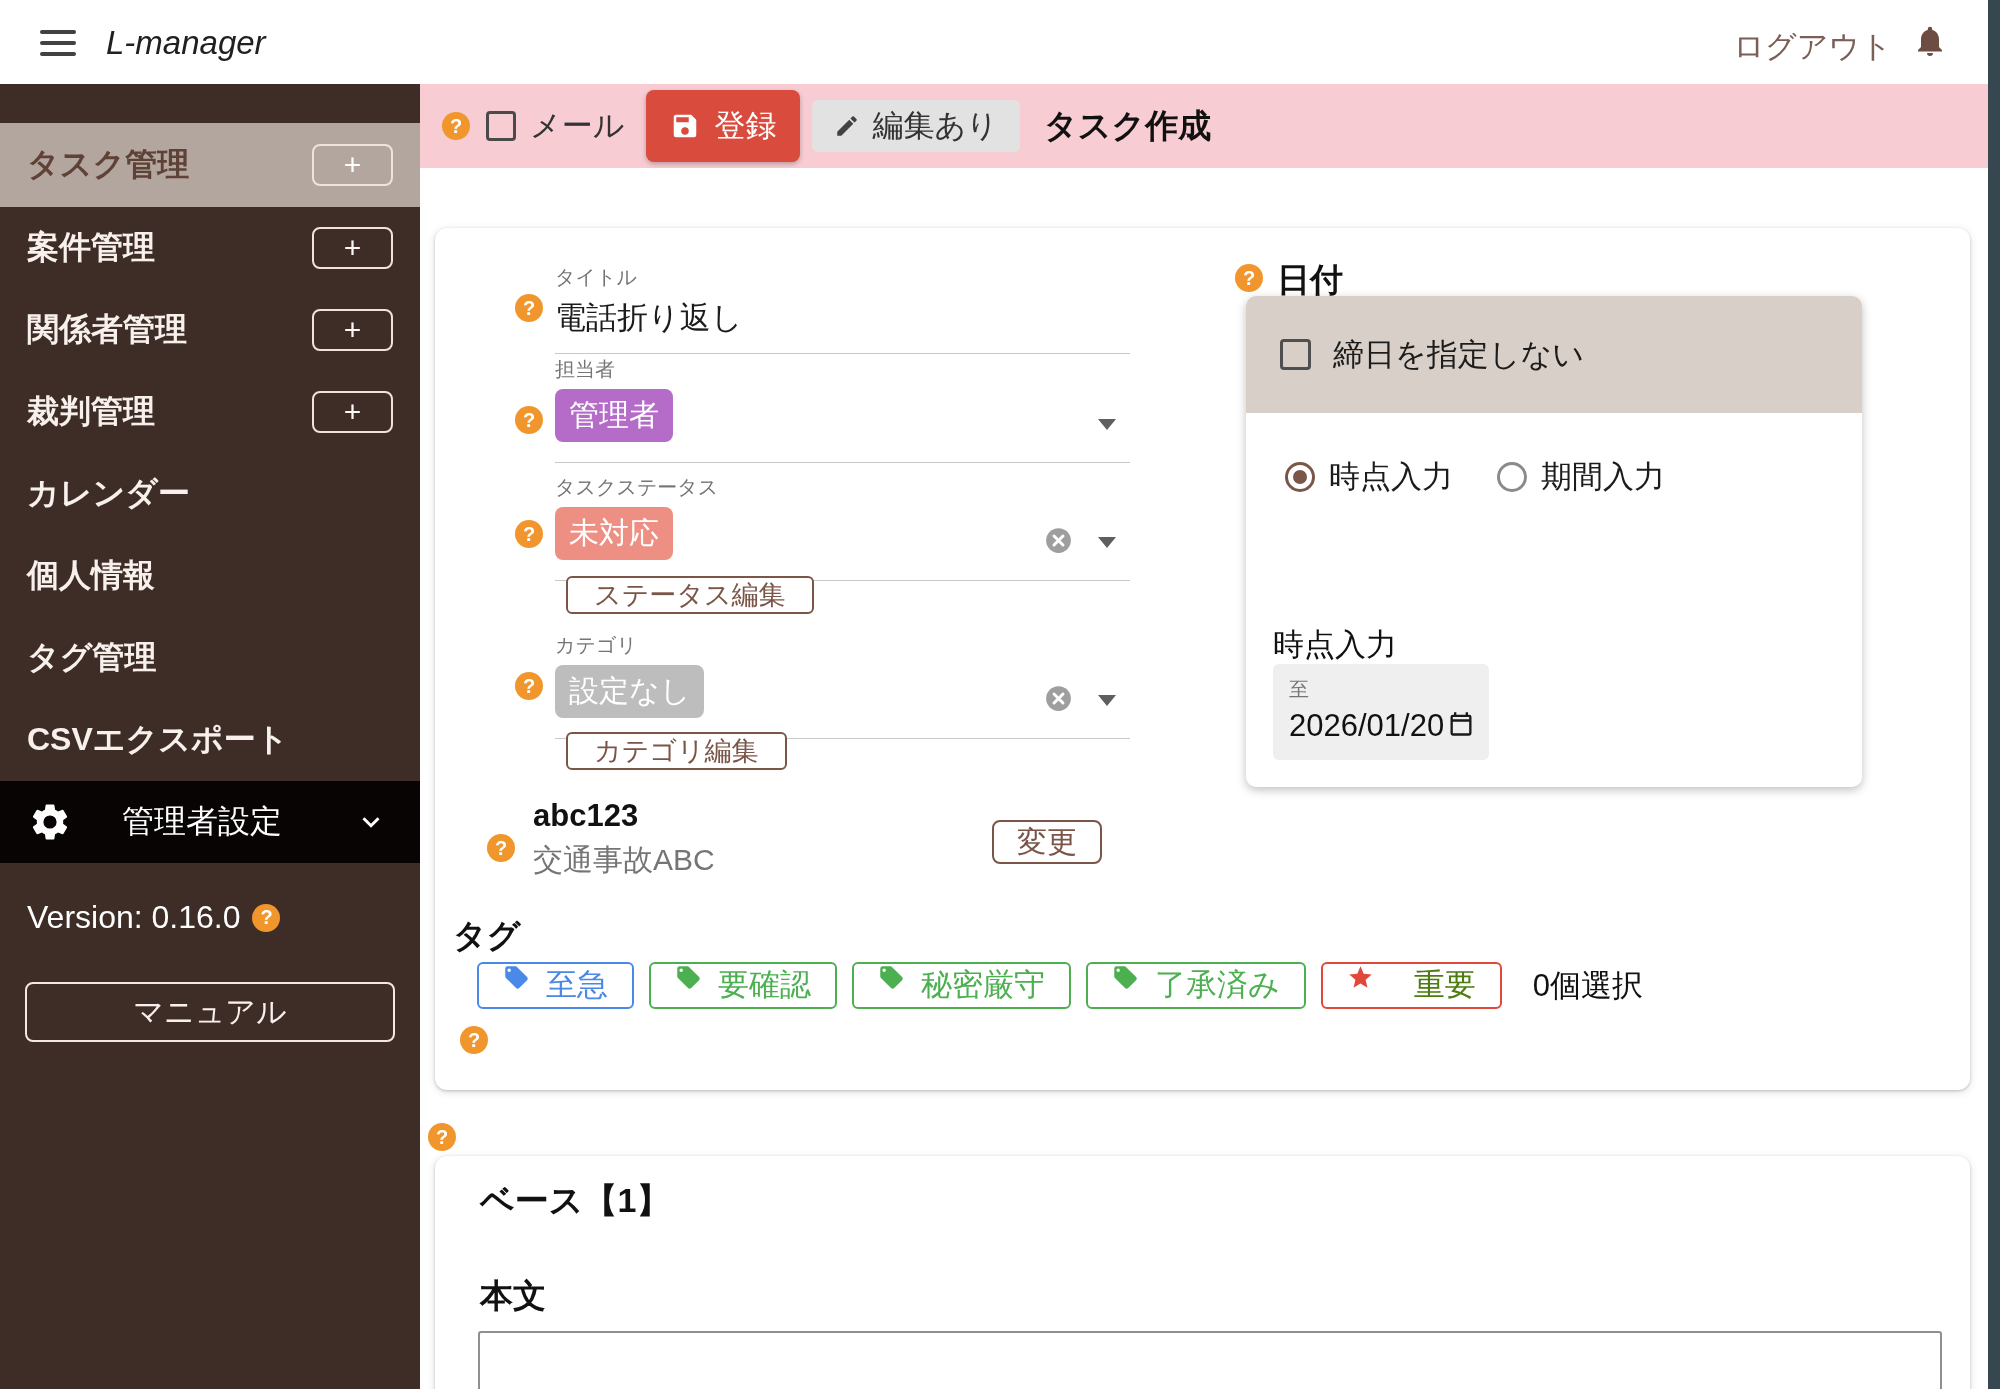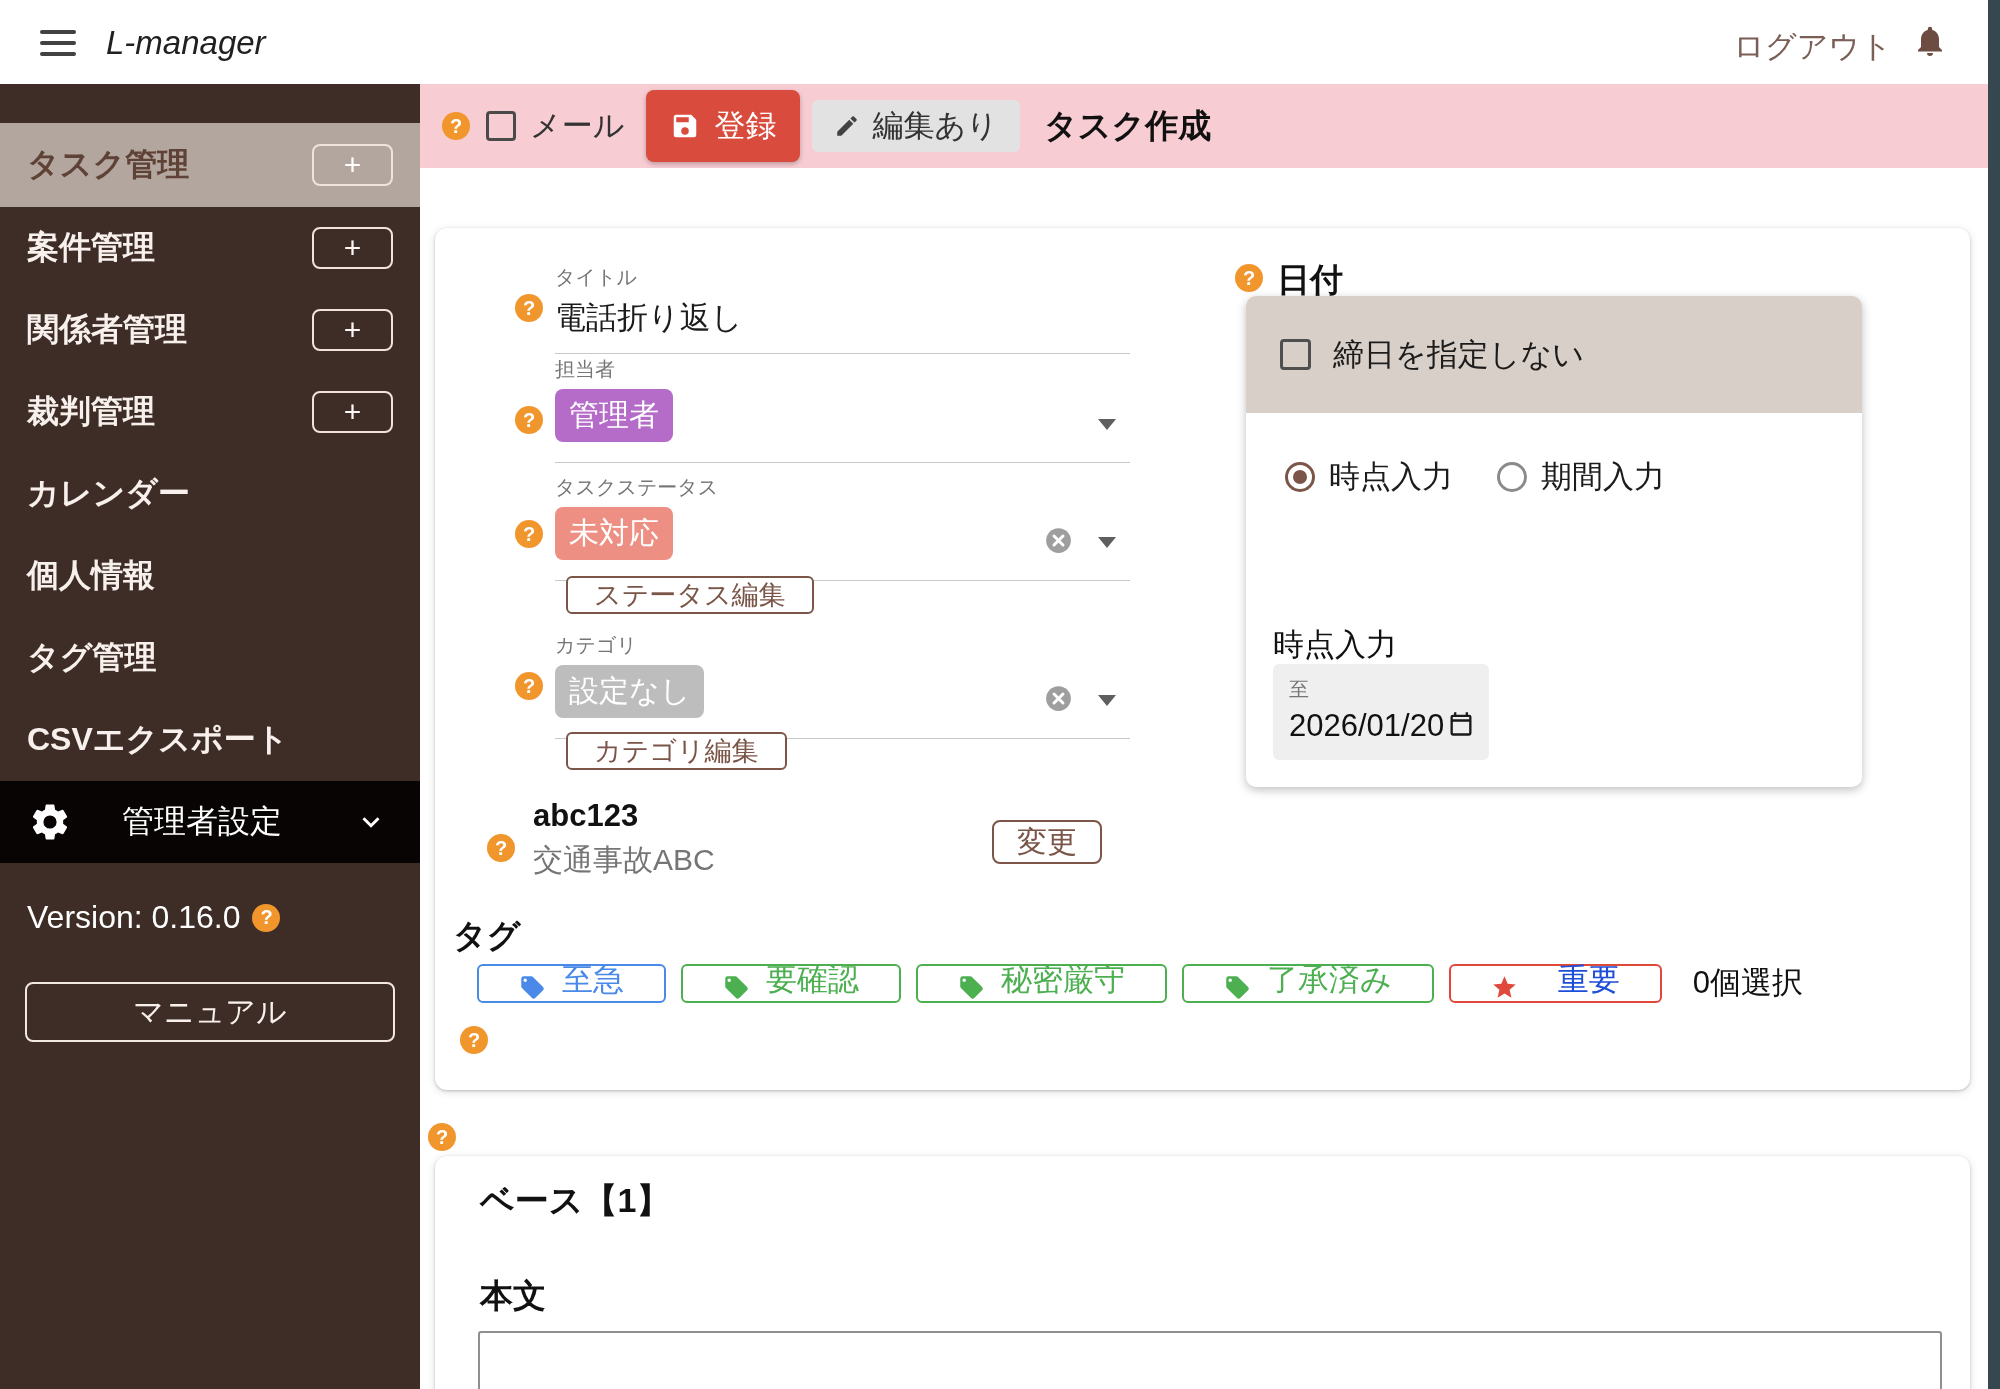--- a/index.html
+++ b/index.html
@@ -102,25 +102,25 @@
   .cbx-lb { font-size:31px; margin-left:16px; white-space:nowrap; }
   .dp-subhead { position:absolute; left:27px; top:328px; font-size:31px; color:#111; }
   .date-field { position:absolute; left:27px; top:368px; width:216px; height:96px; background:#efefef; border-radius:6px; cursor:pointer; }
   .df-label { position:absolute; left:16px; top:12px; font-size:20px; color:#757575; }
   .df-value { position:absolute; left:16px; top:44px; font-size:31px; color:#111; white-space:nowrap; }
   .df-cal { position:absolute; right:14px; top:46px; width:28px; height:28px; }
 
   
   .tags-head { position:absolute; left:18px; top:686px; font-size:33px; font-weight:bold; color:#111; }
   .tags-row { position:absolute; left:42px; top:734px; display:flex; align-items:center; gap:15px; }
-  .tag-btn { height:39px; border:2px solid; border-radius:6px; background:#fff; display:flex; align-items:flex-end; gap:16px;
-             padding:0 40px; font-size:31px; cursor:pointer; font-family:inherit; white-space:nowrap; }
+  .tag-btn { height:47px; border:2px solid; border-radius:6px; background:#fff; display:flex; align-items:flex-start; gap:16px;
+             padding:0 24px; font-size:31px; cursor:pointer; font-family:inherit; white-space:nowrap; }
   .tag-blue  { color:#4a89e8; border-color:#4a89e8; }
   .tag-green { color:#4caf50; border-color:#4caf50; }
-  .tag-red   { color:#1d4ed8; border-color:#e0483c;gap:40px; }
+  .tag-red   { color:#4d7c0f; border-color:#e0483c;gap:40px; }
   .tag-ic { width:27px; height:27px; display:flex; }
   .tag-count { font-size:31px; color:#111; margin-left:16px; white-space:nowrap; }
 
   
   .base-head { position:absolute; left:45px; top:22px; font-size:34px; font-weight:bold; color:#111; }
   .body-label { position:absolute; left:45px; top:118px; font-size:33px; font-weight:bold; color:#111; }
   .body-textarea { position:absolute; left:43px; top:175px; width:1464px; height:115px; border:2px solid #8f8f8f;
                    border-radius:3px; resize:none; background:#fff; font-family:inherit; font-size:28px; padding:10px; }
 
   .between-q { position:absolute; left:428px; top:1123px; z-index:3; }

